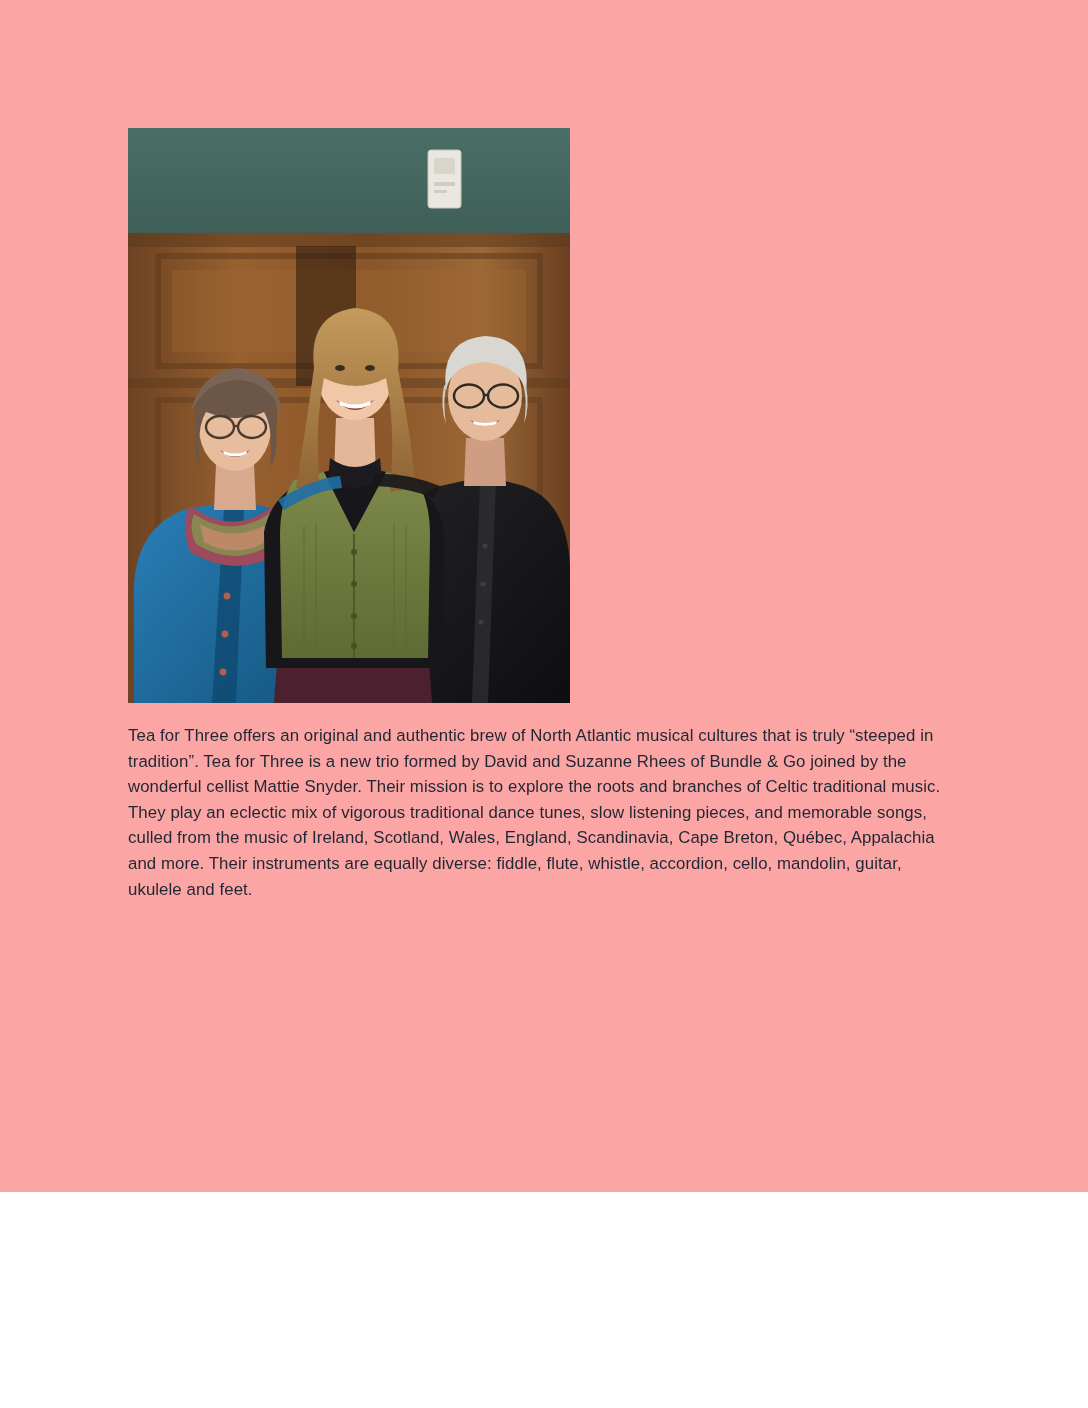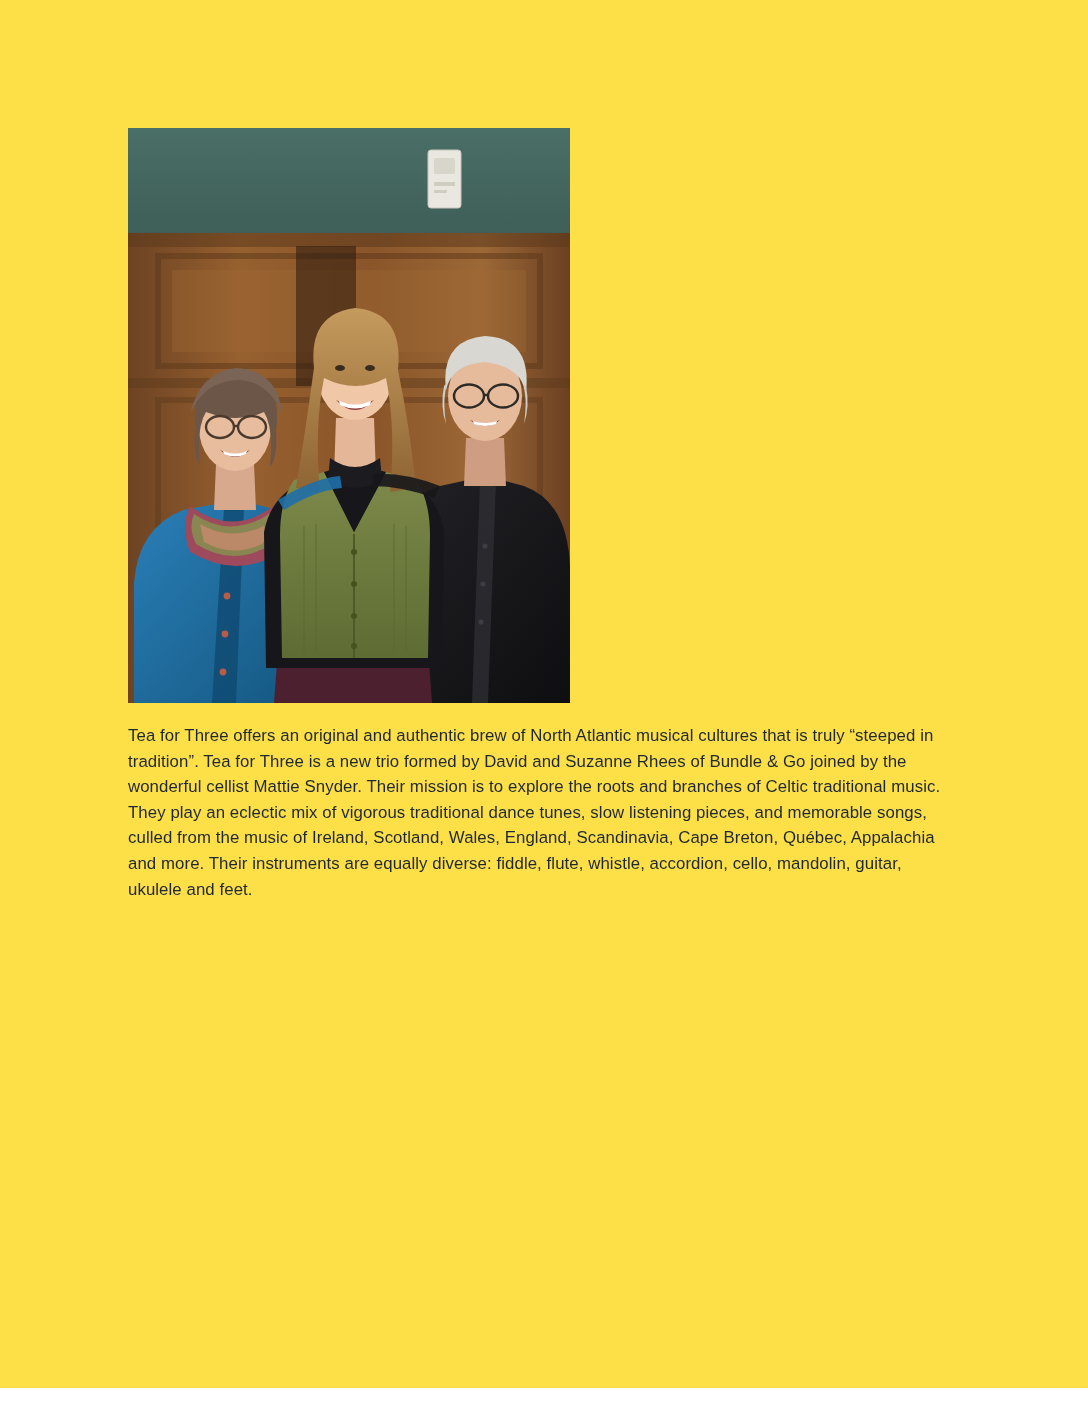--- a/index.html
+++ b/index.html
@@ -11,22 +11,22 @@
     width: 1088px;
     height: 1408px;
     font-family: "Liberation Sans", sans-serif;
     color: #202124;
     position: relative;
     overflow: hidden;
   }
   .page {
     position: relative;
     width: 1088px;
-    height: 1388px;
-    background: #fde047;
+    height: 1192px;
+    background: #fca5a5;
   }
   .content {
     position: absolute;
     left: 128px;
     top: 128px;
     width: 832px;
   }
 
   
   .photo {

